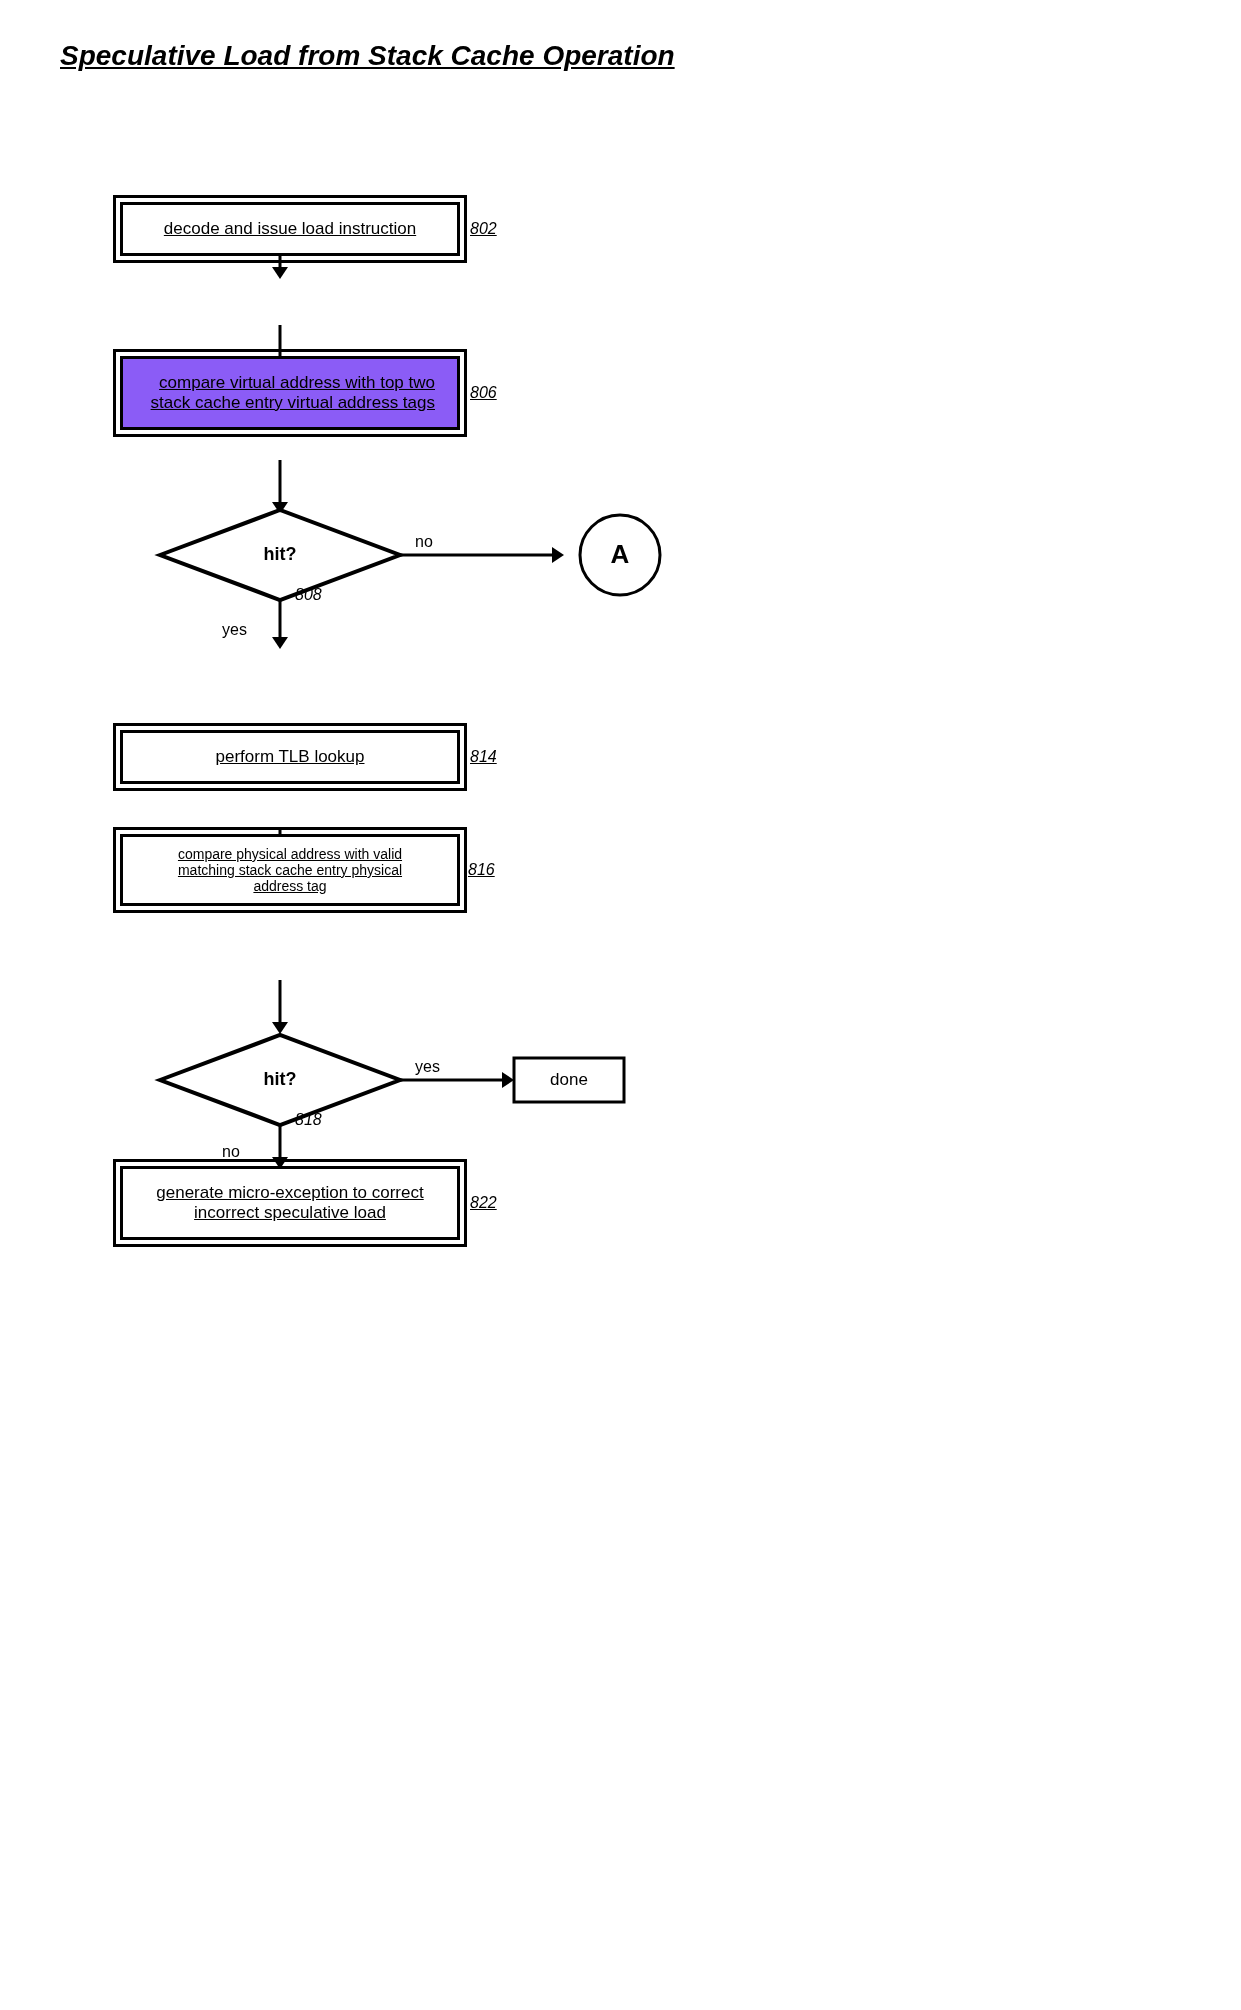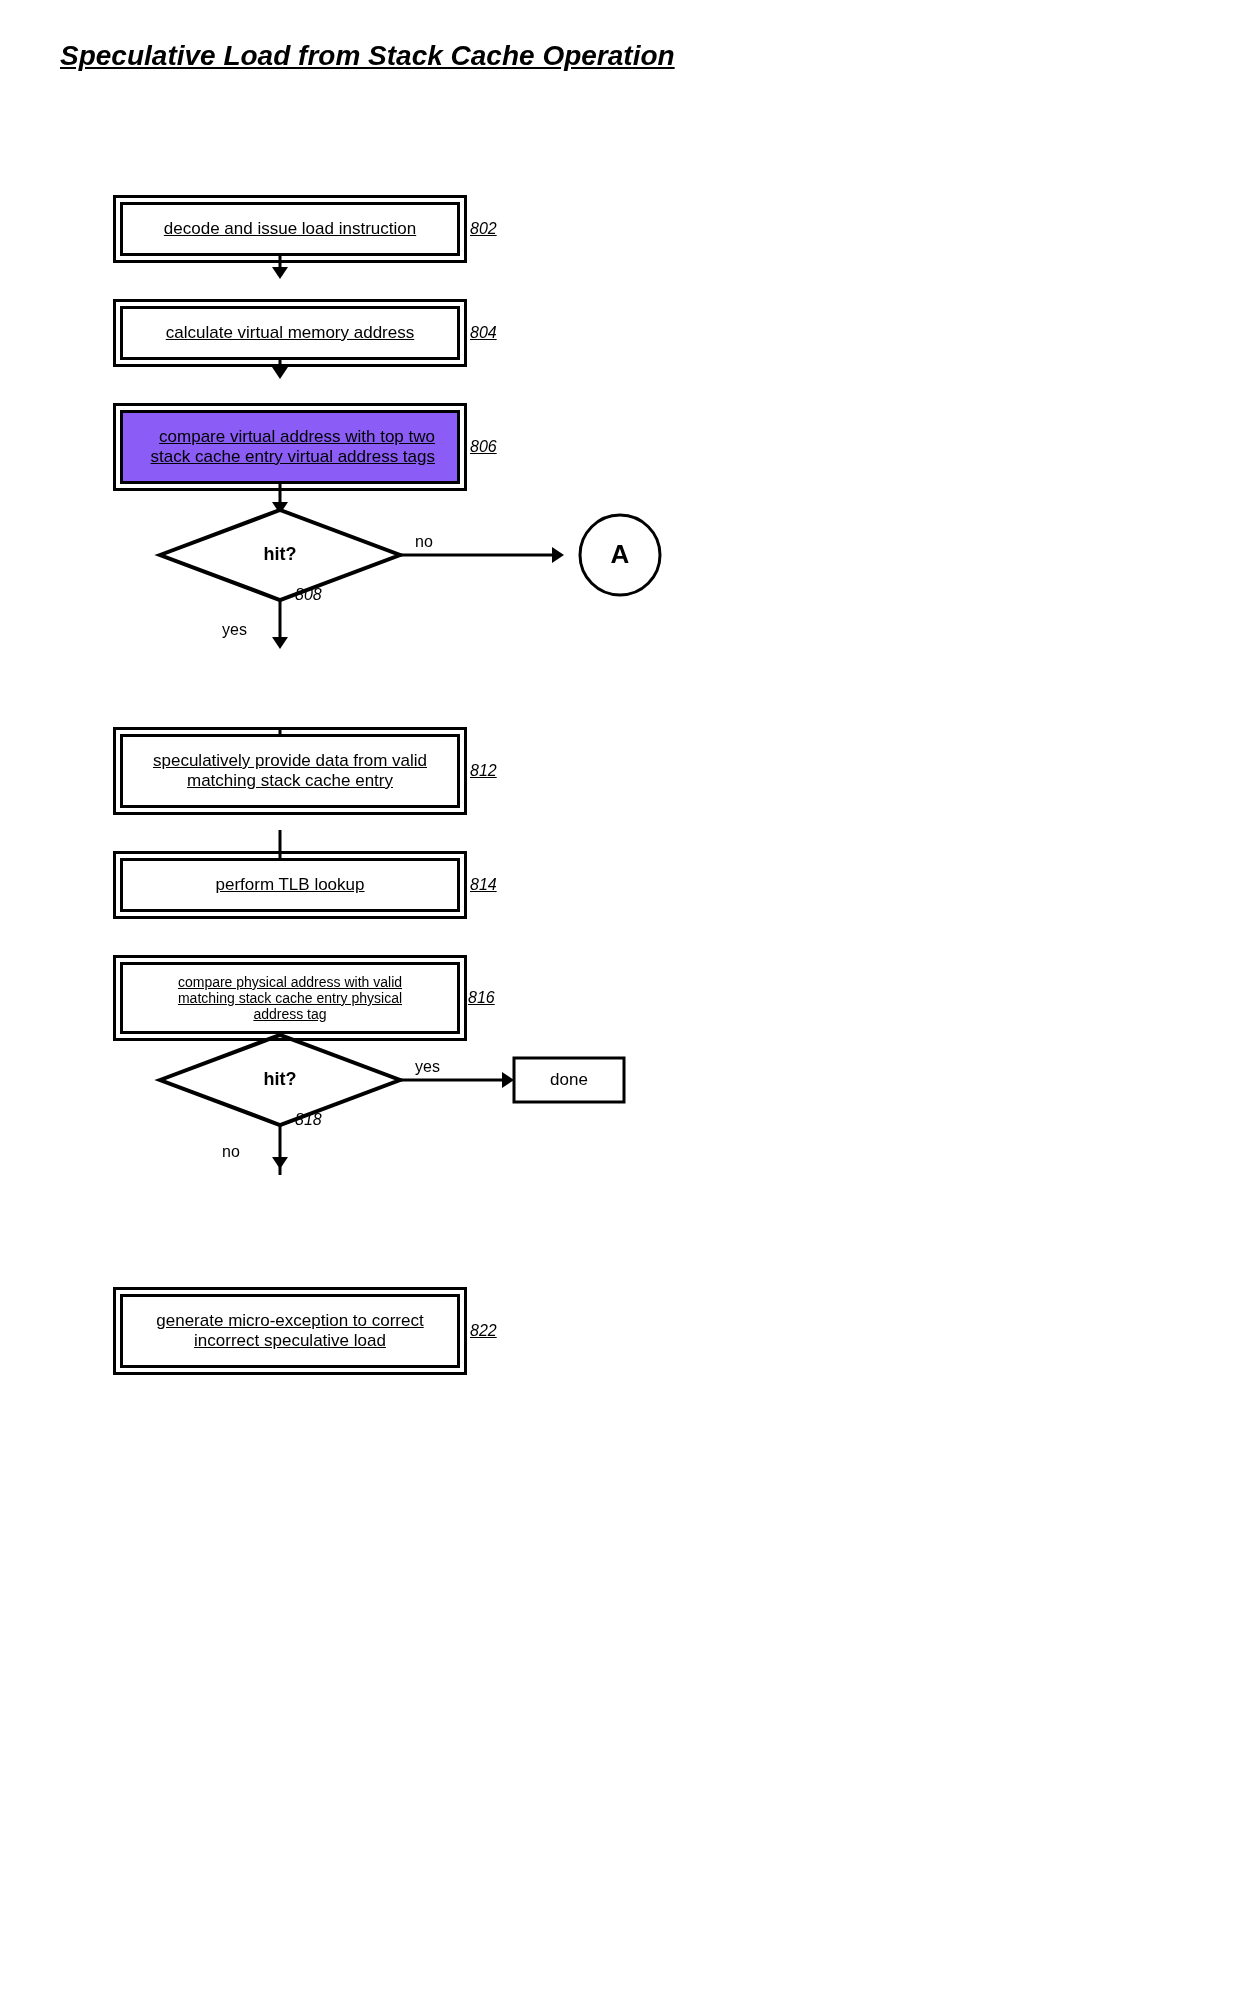--- a/index.html
+++ b/index.html
@@ -98,44 +98,32 @@
 
     <div style="display:flex;align-items:center;margin-bottom:0;margin-top:90px;">
       <div style="border:3px solid #000;outline:3px solid #000;outline-offset:4px;padding:14px 22px;background:#fff;text-align:center;font-size:17px;min-width:340px;max-width:420px;">
         <span>decode and issue load instruction</span>
       </div>
       <span style="font-size:16px;margin-left:10px;font-style:italic;">802</span>
     </div>
 
     <div style="height:50px;"></div>
 
-    <div style="display:flex;align-items:center;">
-      <div style="border:3px solid #000;outline:3px solid #000;outline-offset:4px;padding:14px 22px;background:#fff;text-align:center;font-size:17px;min-width:340px;max-width:420px;">
-        <span>calculate virtual memory address</span>
-      </div>
-      <span style="font-size:16px;margin-left:10px;font-style:italic;">804</span>
-    </div>
 
     <div style="height:50px;"></div>
 
     <div style="display:flex;align-items:center;">
       <div style="border:3px solid #000;outline:3px solid #000;outline-offset:4px;padding:14px 22px;background:#8b5cf6;text-align:right;font-size:17px;min-width:340px;max-width:420px;">
         <span>compare virtual address with top two<br>stack cache entry virtual address tags</span>
       </div>
       <span style="font-size:16px;margin-left:10px;font-style:italic;">806</span>
     </div>
 
     <div style="height:250px;"></div>
 
-    <div style="display:flex;align-items:center;">
-      <div style="border:3px solid #000;outline:3px solid #000;outline-offset:4px;padding:14px 22px;background:#fff;text-align:center;font-size:17px;min-width:340px;max-width:420px;">
-        <span>speculatively provide data from valid<br>matching stack cache entry</span>
-      </div>
-      <span style="font-size:16px;margin-left:10px;font-style:italic;">812</span>
-    </div>
 
     <div style="height:50px;"></div>
 
     <div style="display:flex;align-items:center;">
       <div style="border:3px solid #000;outline:3px solid #000;outline-offset:4px;padding:14px 22px;background:#fff;text-align:center;font-size:17px;min-width:340px;max-width:420px;">
         <span>perform TLB lookup</span>
       </div>
       <span style="font-size:16px;margin-left:10px;font-style:italic;">814</span>
     </div>
 

